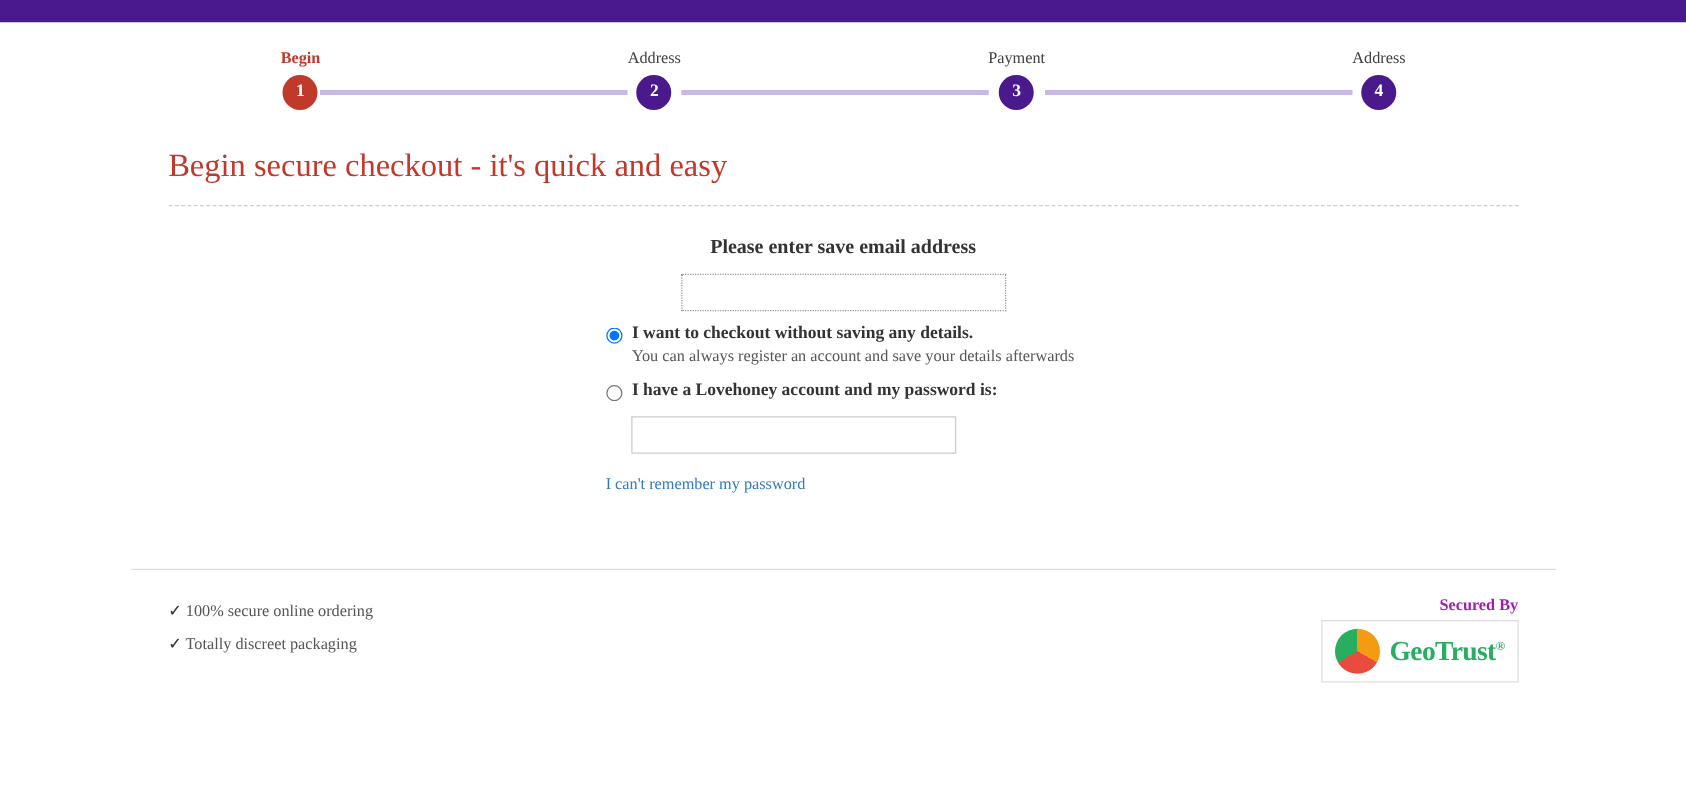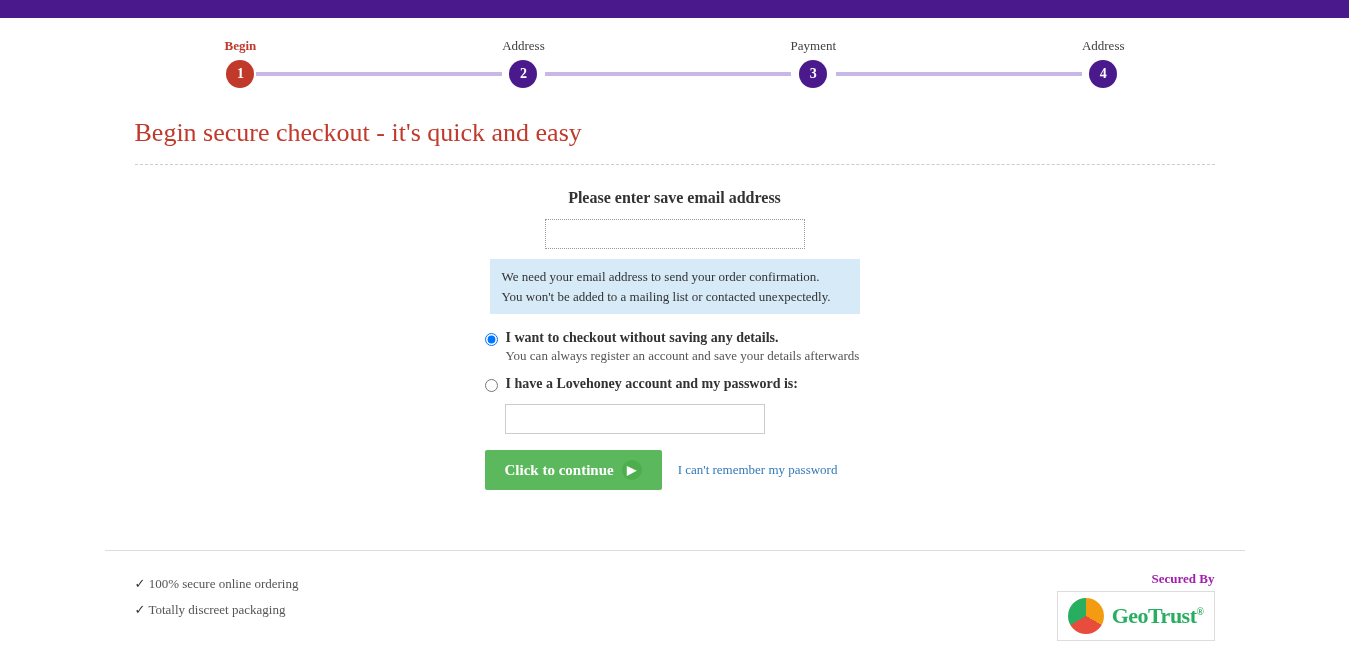--- a/index.html
+++ b/index.html
@@ -292,47 +292,39 @@
   </div>
 </div>
 
 <div class="main-content">
   <h1 class="page-heading">Begin secure checkout - it's quick and easy</h1>
 
   <div class="form-section">
     <label class="form-label">Please enter save email address</label>
     <input type="email" class="email-input" style="">
 
-    <div class="info-box">
-      <span>We need your email address to send your order confirmation.</span><br>
-      <span>You won't be added to a mailing list or contacted unexpectedly.</span>
-    </div>
 
     <div class="radio-option">
       <input type="radio" name="checkout-type" checked="" style="">
       <div class="radio-option-text">
         <strong>I want to checkout without saving any details.</strong>
         <span class="radio-sub">You can always register an account and save your details afterwards</span>
       </div>
     </div>
 
     <div class="radio-option">
       <input type="radio" name="checkout-type" style="">
       <div class="radio-option-text">
         <strong>I have a Lovehoney account and my password is:</strong>
       </div>
     </div>
 
     <input type="password" class="password-input" style="">
 
     <div class="button-row">
-      <button class="continue-btn">
-        <span>Click to continue</span>
-        <span class="btn-arrow">▶</span>
-      </button>
       <a href="#" class="forgot-link">I can't remember my password</a>
     </div>
   </div>
 </div>
 
 <div class="trust-section">
   <ul class="trust-list">
     <li>100% secure online ordering</li>
     <li>Totally discreet packaging</li>
 

